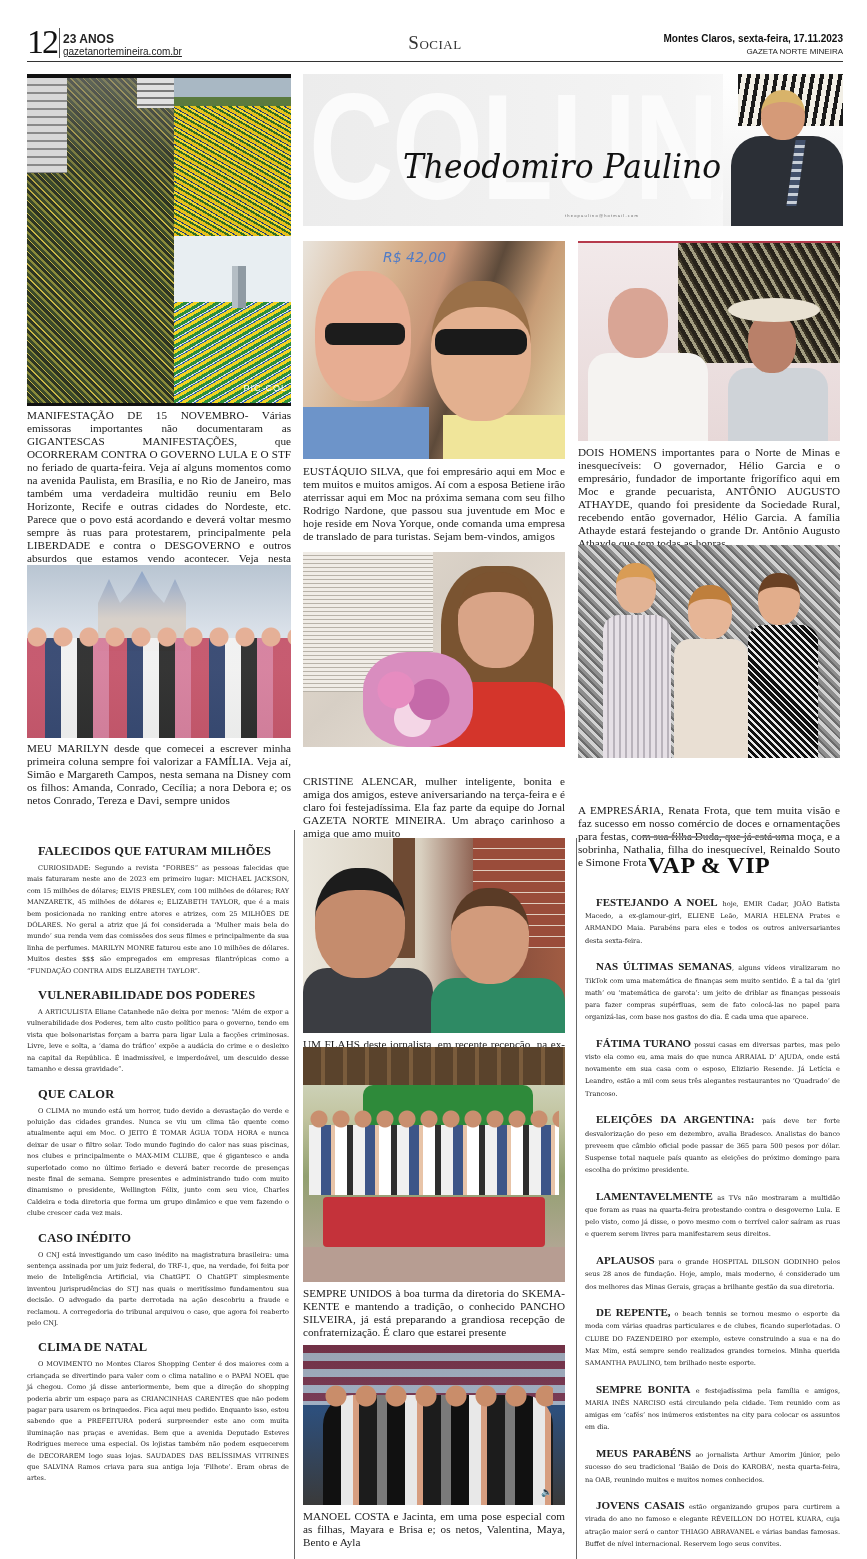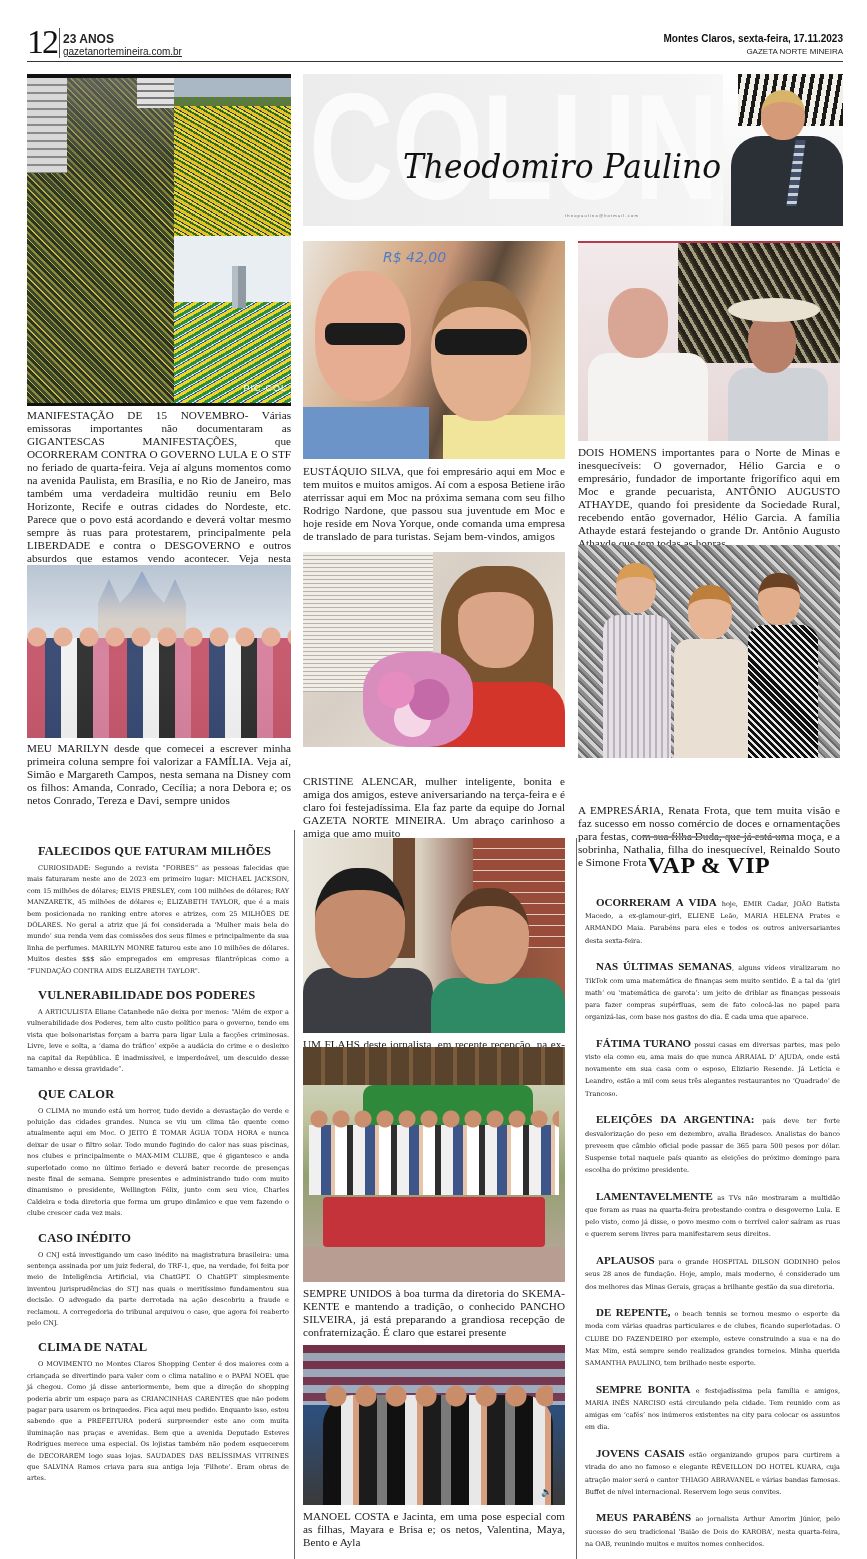--- a/index.html
+++ b/index.html
@@ -133,20 +133,21 @@
   .vip .item b { font-family: "Liberation Serif", serif; font-weight: bold; font-size: 11px; color: #222; }
 </style>
 </head>
 <body>
 
 <header class="masthead">
   <span class="page-num">12</span>
   <span class="page-sep"></span>
   <span class="years">23 ANOS</span>
   <a class="site">gazetanortemineira.com.br</a>
+  <span class="section">Social</span>
   <span class="dateline">Montes Claros, sexta-feira, 17.11.2023</span>
   <span class="paper-name">GAZETA NORTE MINEIRA</span>
 </header>
 
 <div class="photo protest">
   <div class="left"></div>
   <div class="bldg"></div>
   <div class="bldg2"></div>
   <div class="rt"></div>
   <div class="rb"></div>
@@ -270,23 +271,23 @@
   <div class="flag"></div>
   <div class="fam"></div>
   <div class="heads"></div>
   <span class="spk">🔈</span>
 </div>
 <p class="cap" style="left:303px; top:1510px; width:262px;"><b>MANOEL COSTA</b><span> e Jacinta, em uma pose especial com as filhas, Mayara e Brisa e; os netos, Valentina, Maya,  Bento e Ayla</span></p>
 
 <div class="vip-rule"></div>
 <h2 class="vip-title">VAP &amp; VIP</h2>
 <div class="vip">
-  <p class="item"><b>OCORRERAM A VIDA</b><span> hoje, EMIR Cadar, JOÃO Batista Macedo, a ex-glamour-girl, ELIENE Leão, MARIA HELENA Prates e ARMANDO Maia. Parabéns para eles e todos os outros aniversariantes desta sexta-feira.</span></p>
+  <p class="item"><b>FESTEJANDO A NOEL</b><span> hoje, EMIR Cadar, JOÃO Batista Macedo, a ex-glamour-girl, ELIENE Leão, MARIA HELENA Prates e ARMANDO Maia. Parabéns para eles e todos os outros aniversariantes desta sexta-feira.</span></p>
   <p class="item"><b>NAS ÚLTIMAS SEMANAS</b><span>, alguns vídeos viralizaram no TikTok com uma matemática de finanças sem muito sentido. É a tal da ‘girl math’ ou ‘matemática de garota’: um jeito de driblar as finanças pessoais para fazer compras supérfluas, sem de fato colocá-las no papel para organizá-las, com base nos gastos do dia. É cada uma que aparece.</span></p>
   <p class="item"><b>FÁTIMA TURANO</b><span> possui casas em diversas partes, mas pelo visto ela como eu, ama mais do que nunca ARRAIAL D’ AJUDA, onde está novamente em sua casa com o esposo, Eliziario Resende. Já Letícia e Leandro, estão a mil com seus três alegantes restaurantes no ‘Quadrado’ de Trancoso.</span></p>
   <p class="item"><b>ELEIÇÕES DA ARGENTINA:</b><span> país deve ter forte desvalorização do peso em dezembro, avalia Bradesco. Analistas do banco preveem que câmbio oficial pode passar de 365 para 500 pesos por dólar. Suspense total naquele país quanto as eleições do próximo domingo para escolha do próximo presidente.</span></p>
   <p class="item"><b>LAMENTAVELMENTE</b><span> as TVs não mostraram a multidão que foram as ruas na quarta-feira protestando contra o desgoverno Lula. E pelo visto, como já disse, o povo mesmo com o terrível calor saíram as ruas e querem serem livres para manifestarem seus direitos.</span></p>
   <p class="item"><b>APLAUSOS</b><span> para o grande HOSPITAL DILSON GODINHO pelos seus 28 anos de fundação. Hoje, amplo, mais moderno, é considerado um dos melhores das Minas Gerais, graças a brilhante gestão da sua diretoria.</span></p>
   <p class="item"><b>DE REPENTE,</b><span> o beach tennis se tornou mesmo o esporte da moda com várias quadras particulares e de clubes, ficando superlotadas. O CLUBE DO FAZENDEIRO por exemplo, esteve construindo a sua e na do Max Mim, está sempre sendo realizados grandes torneios. Minha querida SAMANTHA PAULINO, tem brilhado neste esporte.</span></p>
   <p class="item"><b>SEMPRE BONITA</b><span> e festejadíssima pela família e amigos, MARIA INÊS NARCISO está circulando pela cidade. Tem reunido com as amigas em ‘cafés’ nos inúmeros existentes na city para colocar os assuntos em dia.</span></p>
+  <p class="item"><b>MEUS PARABÉNS</b><span> ao jornalista Arthur Amorim Júnior, pelo sucesso do seu tradicional ‘Baião de Dois do KAROBA’, nesta quarta-feira, na OAB, reunindo muitos e muitos nomes conhecidos.</span></p>
   <p class="item"><b>JOVENS CASAIS</b><span> estão organizando grupos para curtirem a virada do ano no famoso e elegante RÉVEILLON DO HOTEL KUARA, cuja atração maior será o cantor THIAGO ABRAVANEL e várias bandas famosas. Buffet de nível internacional. Reservem logo seus convites.</span></p>
-  <p class="item"><b>MEUS PARABÉNS</b><span> ao jornalista Arthur Amorim Júnior, pelo sucesso do seu tradicional ‘Baião de Dois do KAROBA’, nesta quarta-feira, na OAB, reunindo muitos e muitos nomes conhecidos.</span></p>
 </div>
 
 </body></html>

